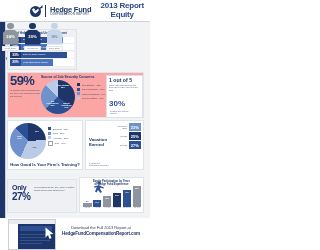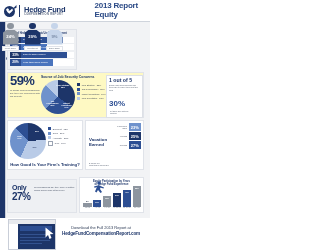--- a/index.html
+++ b/index.html
@@ -8,31 +8,31 @@
     background:#ffffff;
     font-family:"Liberation Sans",sans-serif;
     -webkit-font-smoothing:antialiased;
   }
   .page{position:relative;width:150px;height:250px;background:#f2f3f5;overflow:hidden;}
   .edge-stripe{position:absolute;left:0;top:22px;width:5px;height:206px;background:#1d3569;}
   .edge-stripe2{position:absolute;left:5px;top:22px;width:1px;height:206px;background:#c9ced8;}
 
   
   .header{position:relative;height:22px;background:#ffffff;display:flex;align-items:center;padding:0 4px;box-sizing:border-box;}
-  .logo-wrap{display:flex;align-items:center;gap:2px;}
+  .logo-wrap{display:flex;align-items:center;gap:2px;margin-left:26px;}
   .globe{width:11px;height:11px;border-radius:50%;background:#1d3569;position:relative;flex:0 0 auto;}
   .globe:before{content:"";position:absolute;left:2px;top:2.2px;width:7px;height:6.5px;background:#ffffff;
     clip-path:polygon(0% 30%,18% 8%,42% 22%,38% 48%,62% 38%,88% 12%,100% 40%,74% 70%,48% 92%,22% 72%);}
   .globe:after{content:"";position:absolute;right:-1.5px;top:-0.5px;width:4px;height:4px;background:#1d3569;
     clip-path:polygon(0% 100%,100% 0%,100% 70%,30% 100%);}
   .logo-bar{width:1px;height:12px;background:#1d3569;margin:0 2px;}
   .logo-text{line-height:1;}
   .logo-main{font-size:7.5px;font-weight:bold;color:#1d3569;letter-spacing:-0.2px;display:block;}
   .logo-sub{font-size:2.6px;font-weight:bold;color:#5b6880;letter-spacing:0.35px;display:block;margin-top:0.8px;}
-  .report-title{margin-left:auto;margin-right:8px;text-align:left;}
+  .report-title{margin-left:auto;margin-right:2px;text-align:center;}
   .report-title span{display:block;font-size:8px;font-weight:bold;color:#2b4a86;line-height:1.08;letter-spacing:-0.2px;}
   .header-rule{position:absolute;left:0;right:0;bottom:0;height:1px;background:#cfd4dc;}
 
   
   .panel{position:absolute;background:#ffffff;border:1px solid #dfe2e8;box-sizing:border-box;}
 
   
   .aum{left:7px;top:29px;width:70px;height:41px;padding:2px 2px 1px 2px;background:#eef0f3;}
   .aum-title{font-size:2.6px;font-weight:bold;color:#1d3569;margin:0 0 1.5px 1px;letter-spacing:-0.05px;}
   .bar-row{display:flex;align-items:stretch;height:6.4px;margin-bottom:1.2px;}
@@ -48,21 +48,21 @@
   .person{width:17px;text-align:center;position:relative;}
   .p-head{width:6.5px;height:6.5px;border-radius:50%;margin:0 auto 0.6px;}
   .p-body{width:16px;height:15px;margin:0 auto;position:relative;
     clip-path:polygon(28% 0%,72% 0%,100% 22%,100% 100%,0% 100%,0% 22%);}
   .p-num{position:absolute;left:0;right:0;top:4.5px;font-size:4.2px;font-weight:bold;color:#ffffff;text-align:center;}
   .p-cap{font-size:2.2px;color:#6b7585;margin-top:1px;background:#ffffff;border:1px solid #e0e3e9;
          padding:0.6px 0;line-height:1;}
   .hiring-q{font-size:4.4px;font-weight:bold;color:#1d3569;text-align:center;margin-top:5px;}
 
   
-  .jobsec{left:7px;top:72px;width:137px;height:46px;background:#fef9c3;border:1px solid #e0e3e9;padding-left:28px;}
+  .jobsec{left:7px;top:72px;width:137px;height:46px;background:#fca5a5;border:1px solid #e0e3e9;padding-left:28px;}
   .js-left{position:absolute;left:2px;top:2px;width:30px;}
   .big59{font-size:13px;font-weight:bold;color:#1d3569;line-height:0.95;letter-spacing:-0.6px;}
   .js-left p{font-size:2.4px;color:#4a5costs;color:#4b5568;line-height:1.3;margin:1.5px 0 0 0;}
   .js-mid{position:absolute;left:33px;top:1.5px;width:62px;}
   .js-mid-title{font-size:3.4px;font-weight:bold;color:#1d3569;margin-bottom:1px;text-align:left;}
   .pie{width:34px;height:34px;border-radius:50%;position:relative;}
   .pie-lbl{position:absolute;font-size:2px;color:#ffffff;font-weight:bold;text-align:center;line-height:1.15;}
   .js-legend{position:absolute;left:69px;top:10px;}
   .lg-row{display:flex;align-items:center;gap:1.5px;margin-bottom:1.4px;}
   .lg-sw{width:3.2px;height:3.2px;flex:0 0 auto;}

